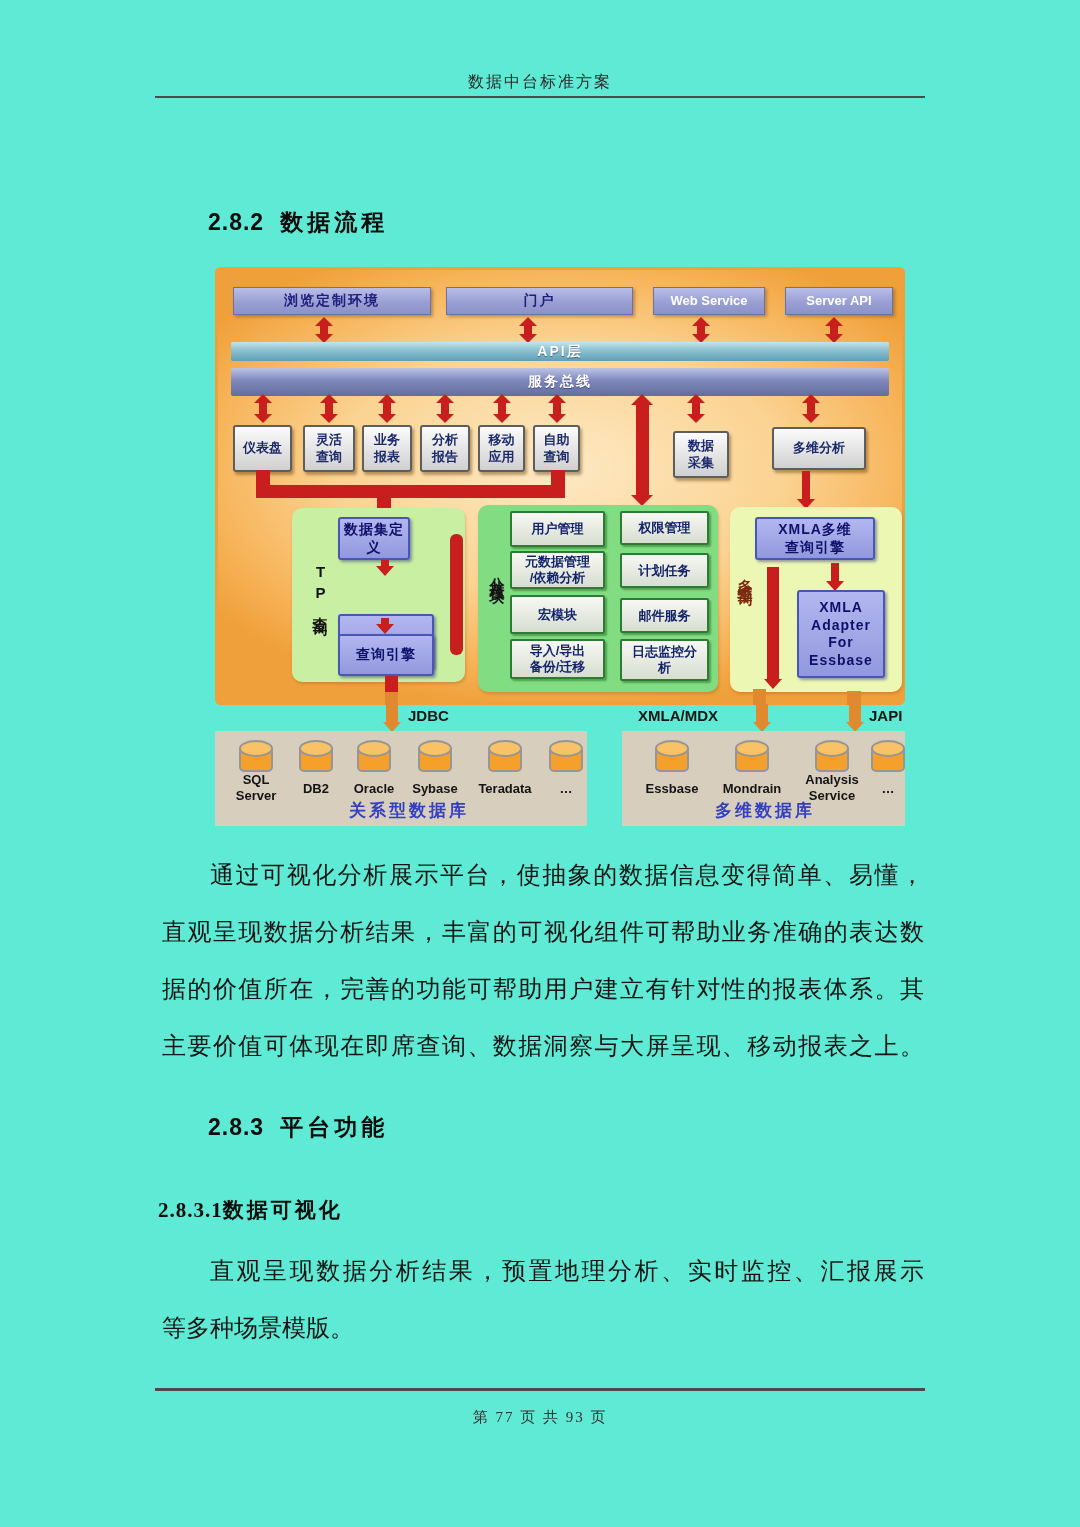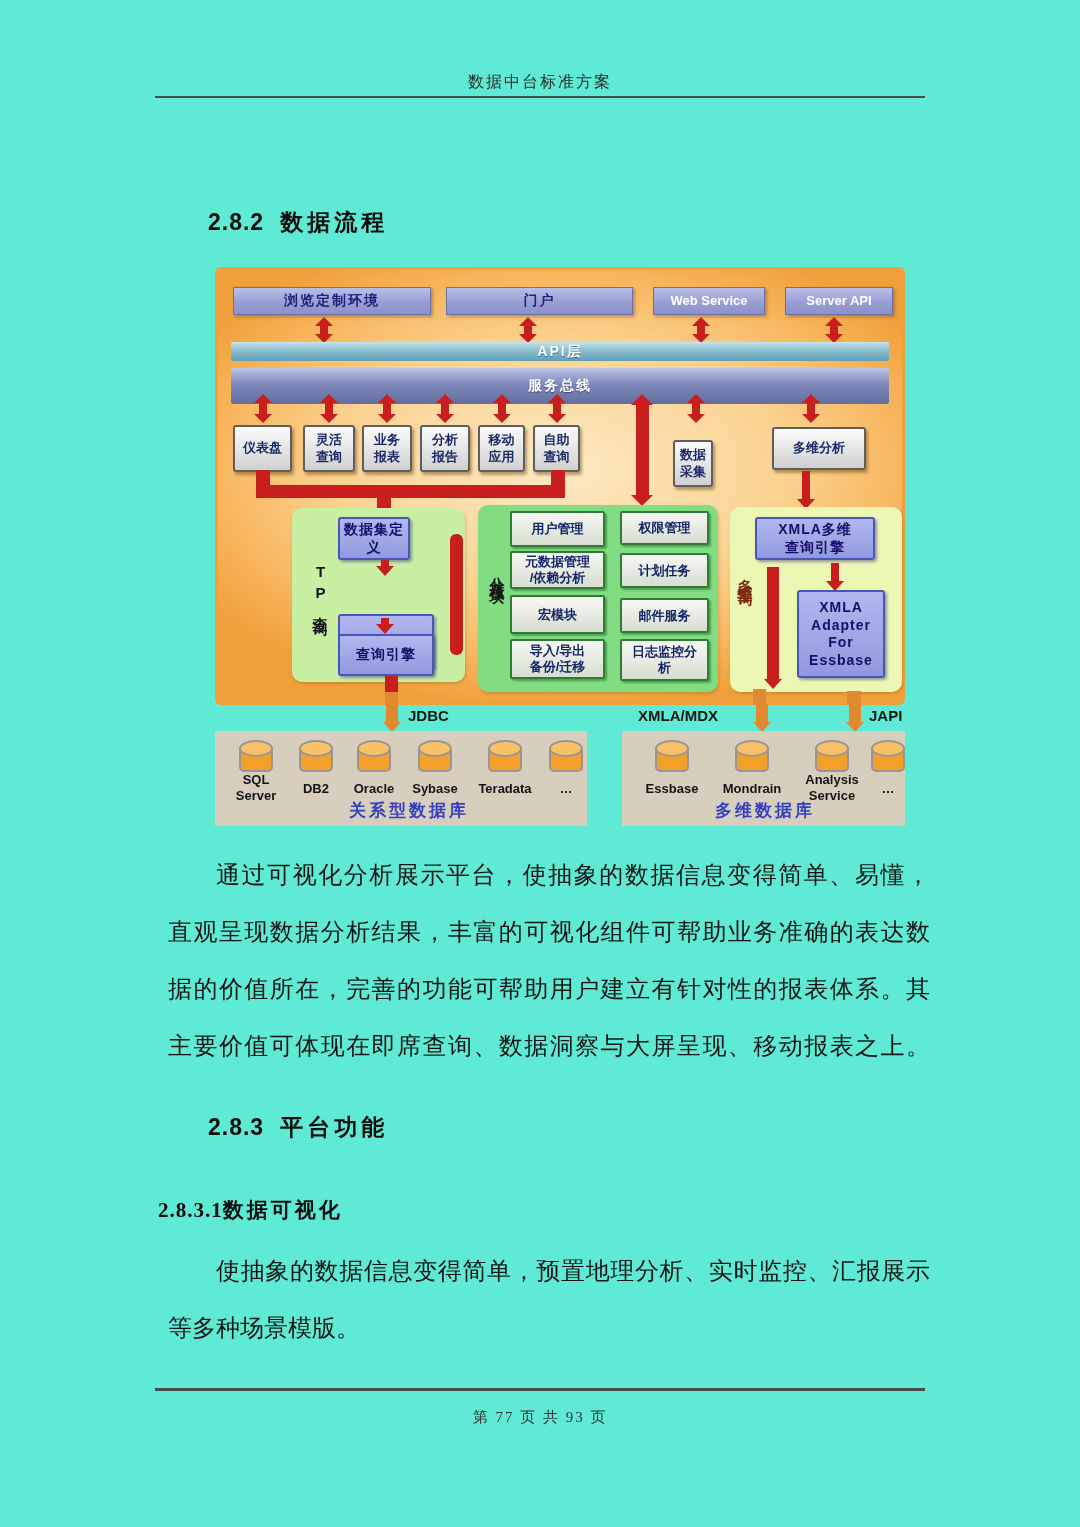--- a/index.html
+++ b/index.html
@@ -22,21 +22,21 @@
   }
 
   
   .h2 { position:absolute; font:bold 23px "Liberation Sans", sans-serif; color:#0d0d0d; white-space:nowrap; }
   .h2 .num { margin-right:16px; letter-spacing:1px;margin-left:28px; }
   .h2 .cn  { letter-spacing:4px; }
   .h3 { position:absolute; font:bold 21px "Liberation Sans", sans-serif; color:#0d0d0d; white-space:nowrap; }
   .h3 .num { font-family:"Liberation Serif", serif; letter-spacing:1px; }
   .h3 .cn  { letter-spacing:3px; }
   .bodyline {
-    position:absolute; left:168px; width:762px;
+    position:absolute; left:162px; width:762px;
     font:24px/1.25 "Liberation Serif", serif; color:#151515;
     text-align:justify; text-align-last:justify;
   }
   .bodyline.indent { padding-left:48px; }
   .bodyline.noj { text-align:left; text-align-last:left; }
 
   
   .diagram {
     position:absolute; left:215px; top:267px; width:690px; height:438px;
     border-radius:6px;
@@ -50,21 +50,21 @@
     border:1px solid #6a70aa; box-shadow:2px 2px 3px rgba(110,60,10,.40);
     color:#20207e; font:bold 14px/1.1 "Liberation Sans", sans-serif; letter-spacing:2px;
   }
   .pbox.en { color:#ffffff; letter-spacing:0; font-size:13px; }
   .layerbar {
     position:absolute; left:16px; width:658px; display:flex; align-items:center; justify-content:center;
     color:#ffffff; font:bold 14px "Liberation Sans", sans-serif; letter-spacing:2px;
     text-shadow:0 1px 1px rgba(0,0,70,.45); border-radius:2px;
   }
   .apibar { top:75px; height:19px; background:linear-gradient(180deg,#c6e4ec 0%,#8fc3d2 40%,#5f9fb6 100%); }
-  .busbar { top:101px; height:36px; background:linear-gradient(180deg,#bcc4e4 0%,#7e88bb 45%,#636e9e 100%); }
+  .busbar { top:101px; height:28px; background:linear-gradient(180deg,#bcc4e4 0%,#7e88bb 45%,#636e9e 100%); }
   .gbox {
     position:absolute; display:flex; align-items:center; justify-content:center; text-align:center;
     background:linear-gradient(180deg,#fbfbfb 0%,#d0d0d0 100%);
     border:2px solid #5e5e5e; border-radius:3px;
     box-shadow:2px 3px 3px rgba(100,60,10,.45);
     color:#1b2a6b; font:bold 13px/1.25 "Liberation Sans", sans-serif; white-space:pre-line;
   }
   .panel { position:absolute; border-radius:10px; box-shadow:1px 2px 3px rgba(120,70,10,.25); }
   .tp-panel  { left:77px;  top:241px; width:173px; height:174px; background:#c9efa3; }
   .cm-panel  { left:263px; top:238px; width:240px; height:187px; background:#82dd82; }
@@ -165,21 +165,21 @@
     <div class="gbox" style="left:88px;  top:158px; width:52px; height:47px;">灵活
 查询</div>
     <div class="gbox" style="left:147px; top:158px; width:50px; height:47px;text-align:right;">业务
 报表</div>
     <div class="gbox" style="left:205px; top:158px; width:50px; height:47px;">分析
 报告</div>
     <div class="gbox" style="left:263px; top:158px; width:47px; height:47px;">移动
 应用</div>
     <div class="gbox" style="left:318px; top:158px; width:47px; height:47px;">自助
 查询</div>
-    <div class="gbox" style="left:458px; top:173px; width:40px; height:47px;">数据
+    <div class="gbox" style="left:458px; top:164px; width:56px; height:47px;">数据
 采集</div>
     <div class="gbox" style="left:557px; top:160px; width:94px; height:43px;">多维分析</div>
 
     <div class="rrect" style="left:41px;  top:203px; width:14px;  height:17px;"></div>
     <div class="rrect" style="left:336px; top:203px; width:14px;  height:17px;"></div>
     <div class="rrect" style="left:41px;  top:218px; width:309px; height:13px;"></div>
     <div class="rrect" style="left:162px; top:229px; width:14px;  height:22px;"></div>
 
     <div class="downarr" style="left:581px; top:204px; height:38px;"></div>
 
@@ -267,19 +267,19 @@
   <div class="bodyline" style="top:1031px;">主要价值可体现在即席查询、数据洞察与大屏呈现、移动报表之上。</div>
 
   <div class="h2" style="left:180px; top:1112px;">
     <span class="num">2.8.3</span><span class="cn">平台功能</span>
   </div>
 
   <div class="h3" style="left:158px; top:1196px;">
     <span class="num">2.8.3.1</span><span class="cn">数据可视化</span>
   </div>
 
-  <div class="bodyline indent" style="top:1256px;">使抽象的数据信息变得简单，预置地理分析、实时监控、汇报展示</div>
+  <div class="bodyline indent" style="top:1256px;">直观呈现数据分析结果，预置地理分析、实时监控、汇报展示</div>
   <div class="bodyline noj" style="top:1313px;">等多种场景模版。</div>
 
   <div class="hrule" style="top:1388px; height:3px;"></div>
   <div class="doc-footer">第 77 页 共 93 页</div>
 
 </div>
 
 </body></html>

